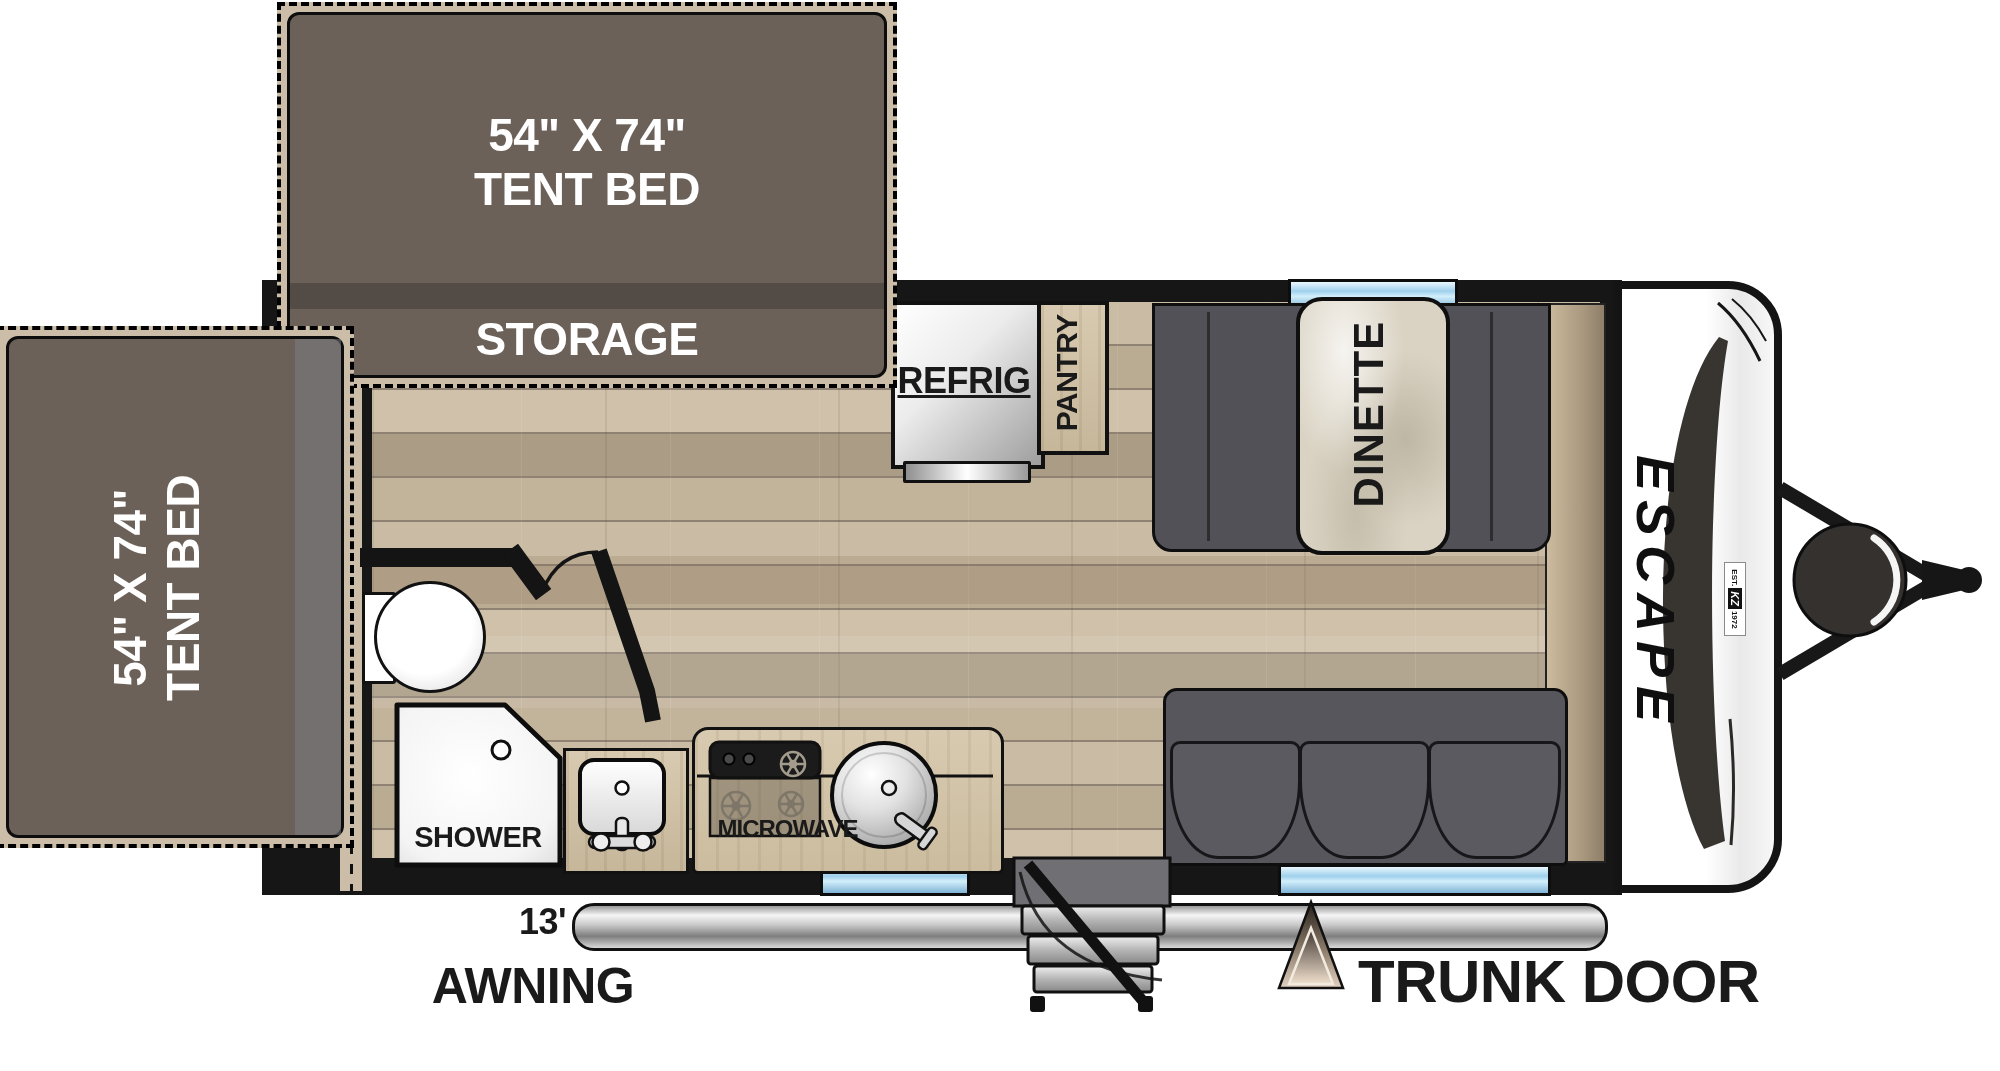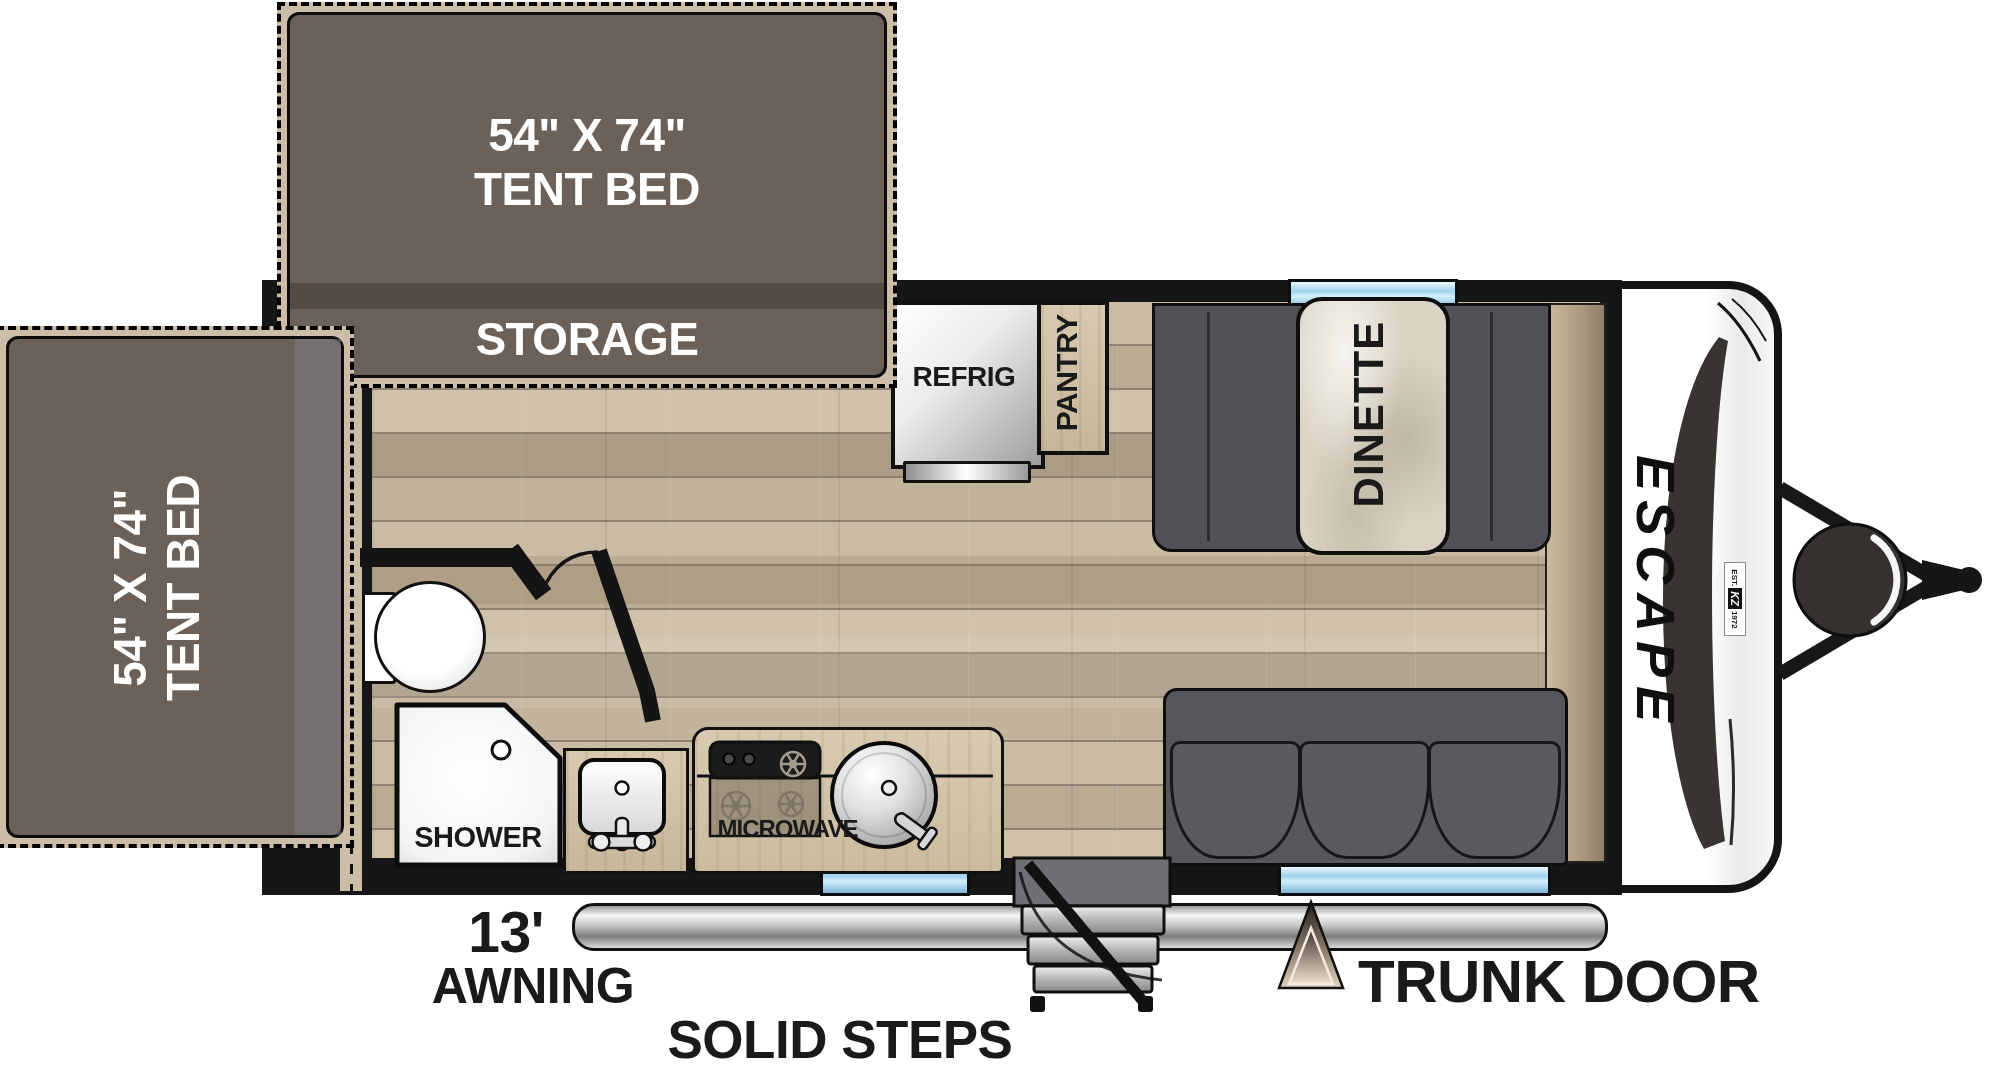--- a/index.html
+++ b/index.html
@@ -62,21 +62,21 @@
   <div class="window" style="left:820px;top:864px;width:144px;height:26px;"></div>
   <div class="window" style="left:1278px;top:864px;width:267px;height:26px;"></div>
 
   <div class="abs" style="left:1545px;top:303px;width:57px;height:556px;border:2px solid #222;
               background:linear-gradient(90deg,#cdbb9f,#ab9980 60%,#8f7f69);"></div>
 
   <div class="abs" style="left:891px;top:301px;width:146px;height:160px;border:4px solid #111;
               background:linear-gradient(135deg,#ffffff 0%,#ececec 40%,#9e9e9e 100%);"></div>
   <div class="abs" style="left:903px;top:461px;width:122px;height:16px;border:3px solid #111;border-radius:2px;
               background:linear-gradient(90deg,#8f8f8f,#ffffff 50%,#9a9a9a);"></div>
-  <div class="lbl" style="left:891px;top:362px;width:146px;font-size:28px;">REFRIG</div>
+  <div class="lbl" style="left:891px;top:362px;width:146px;font-size:36px;text-decoration:underline;">REFRIG</div>
 
   <div class="abs woodv" style="left:1037px;top:301px;width:64px;height:146px;border:4px solid #111;"></div>
   <div class="lbl rotm90" style="left:992px;top:357px;width:150px;font-size:30px;">PANTRY</div>
 
   <div class="abs" style="left:1152px;top:303px;width:393px;height:243px;background:#525157;border:3px solid #0f0f0f;
               border-radius:0 0 20px 20px;">
     <div class="abs" style="left:52px;top:6px;width:3px;bottom:8px;background:rgba(0,0,0,0.45);"></div>
     <div class="abs" style="left:335px;top:6px;width:3px;bottom:8px;background:rgba(0,0,0,0.45);"></div>
   </div>
   <div class="abs marble" style="left:1296px;top:297px;width:146px;height:250px;border:4px solid #0f0f0f;border-radius:26px;"></div>
@@ -253,18 +253,17 @@
       </linearGradient>
       <linearGradient id="arrowG2" x1="0" y1="0" x2="0" y2="1">
         <stop offset="0%" stop-color="#3a302c"></stop>
           <stop offset="100%" stop-color="#efdfcc"></stop>
       </linearGradient>
     </defs>
     <polygon points="36,4 68,90 4,90" fill="url(#arrowG)" stroke="#111" stroke-width="2.5"></polygon>
     <polygon points="36,30 58,86 14,86" fill="url(#arrowG2)" stroke="#f2ebe0" stroke-width="2.5"></polygon>
   </svg>
 
-  <div class="lbl" style="left:446px;top:903px;width:120px;font-size:57px;">13'</div>
+  <div class="lbl" style="left:446px;top:903px;width:120px;font-size:36px;text-align:right;">13'</div>
   <div class="lbl" style="left:412px;top:960px;width:242px;font-size:50px;">AWNING</div>
-  <div class="lbl" style="left:640px;top:1012px;width:400px;font-size:53px;">SOLID STEPS</div>
   <div class="lbl" style="left:1358px;top:950px;width:420px;font-size:60px;text-align:left;">TRUNK DOOR</div>
 
 </div>
 
 </body></html>

